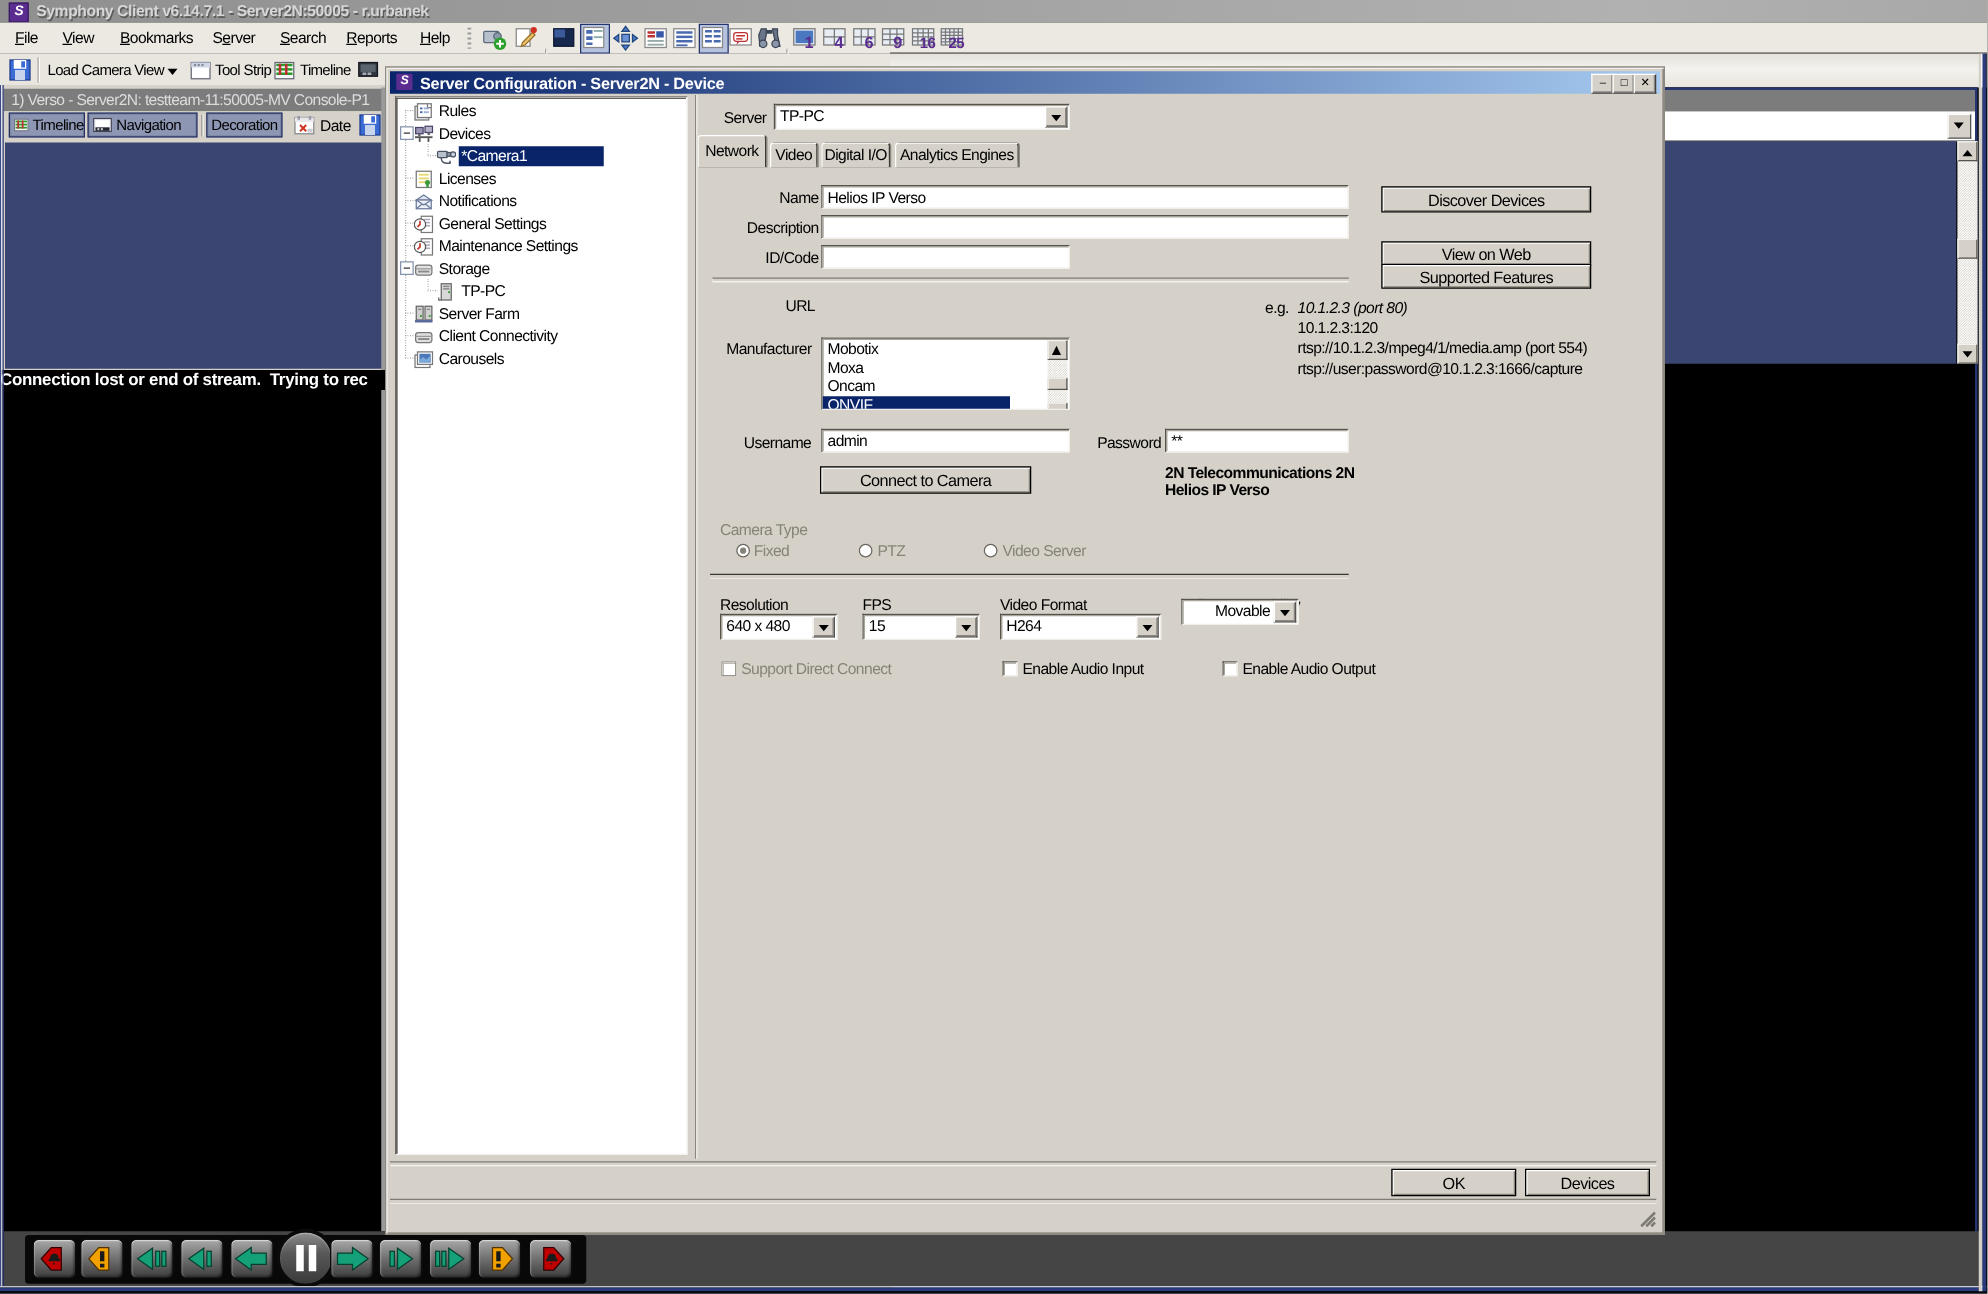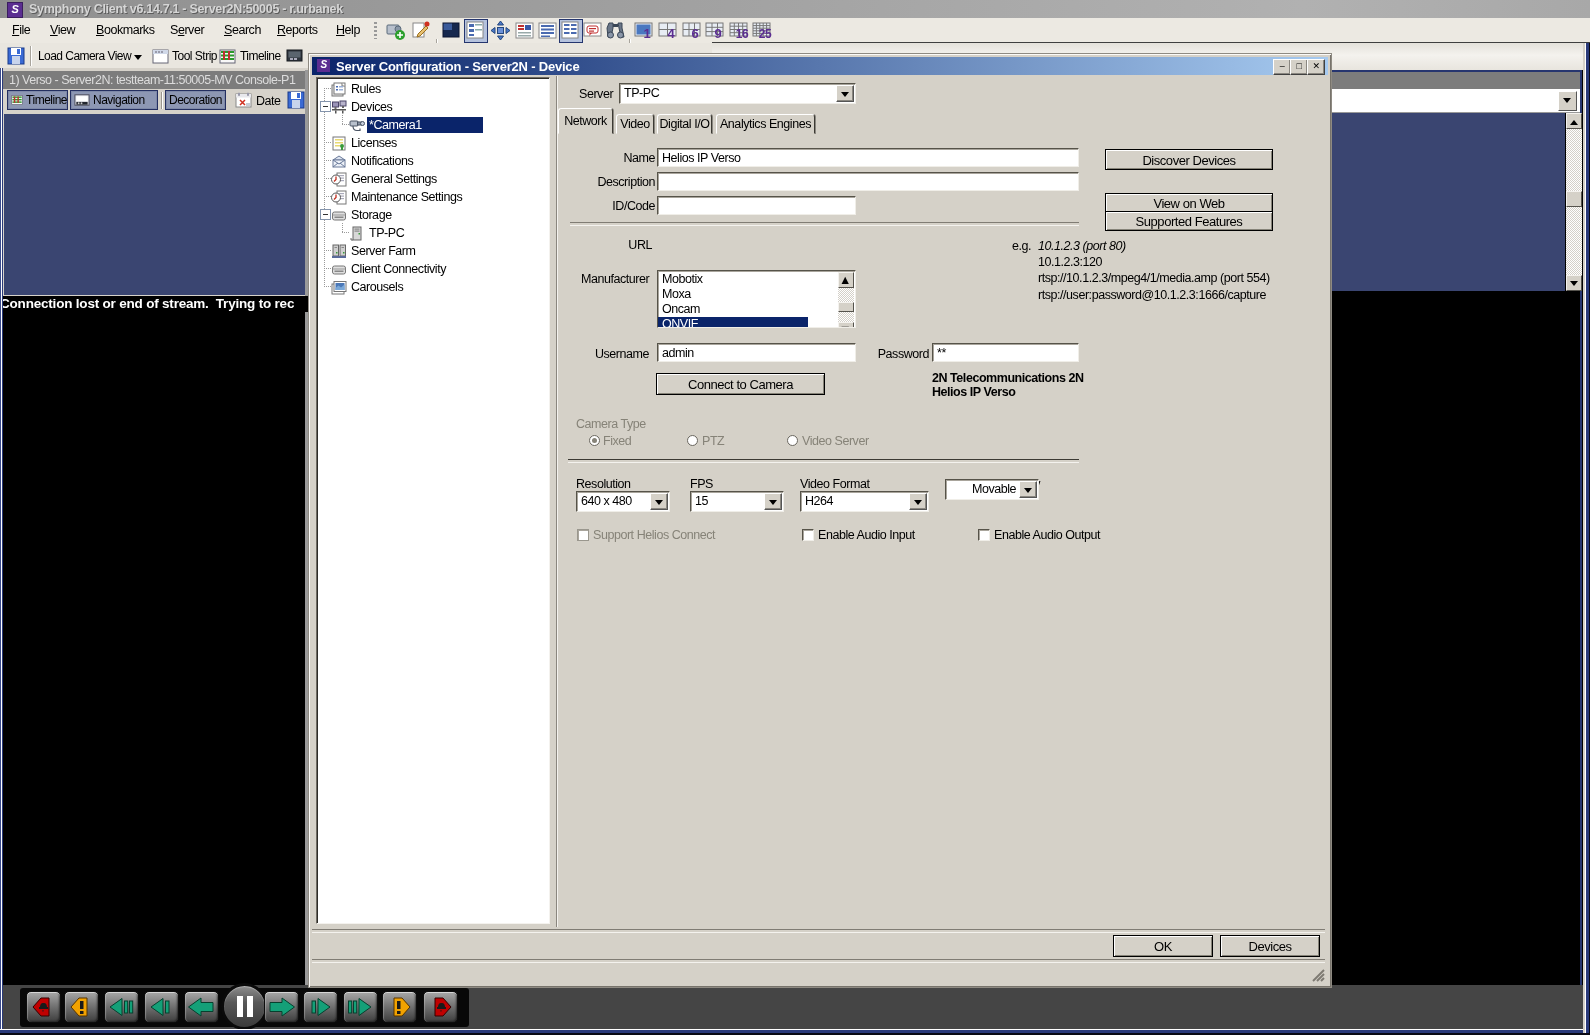--- a/index.html
+++ b/index.html
@@ -521,21 +521,21 @@
     <div class="lab" style="left:267px;top:423px;">Resolution</div>
     <div class="field combo" style="left:267px;top:437px;width:94px;height:21px;">640 x 480<div class="arr"></div></div>
     <div class="lab" style="left:381px;top:423px;">FPS</div>
     <div class="field combo" style="left:381px;top:437px;width:94px;height:21px;">15<div class="arr"></div></div>
     <div class="lab" style="left:491px;top:423px;">Video Format</div>
     <div class="field combo" style="left:491px;top:437px;width:129px;height:21px;">H264<div class="arr"></div></div>
     <div class="lab" style="left:636px;top:423px;">Failover Movability</div>
     <div class="field combo" style="left:636px;top:425px;width:94px;height:21px;text-align:center;">Movable<div class="arr"></div></div>
 
     <div class="cb" style="left:268px;top:475px;border-color:#9a978e;"></div>
-    <div class="lab gray" style="left:284px;top:474px;">Support Helios Connect</div>
+    <div class="lab gray" style="left:284px;top:474px;">Support Direct Connect</div>
     <div class="cb" style="left:493px;top:475px;"></div>
     <div class="lab" style="left:509px;top:474px;">Enable Audio Input</div>
     <div class="cb" style="left:669px;top:475px;"></div>
     <div class="lab" style="left:685px;top:474px;">Enable Audio Output</div>
 
     <div class="etch" style="left:3px;top:875px;width:1013px;"></div>
     <div class="etch" style="left:3px;top:905px;width:1013px;"></div>
     <div class="btn" style="left:804px;top:881px;width:100px;height:22px;padding-top:3px;">OK</div>
     <div class="btn" style="left:911px;top:881px;width:100px;height:22px;padding-top:3px;">Devices</div>
     <svg class="abs" style="left:1003px;top:915px;" width="13" height="13">

